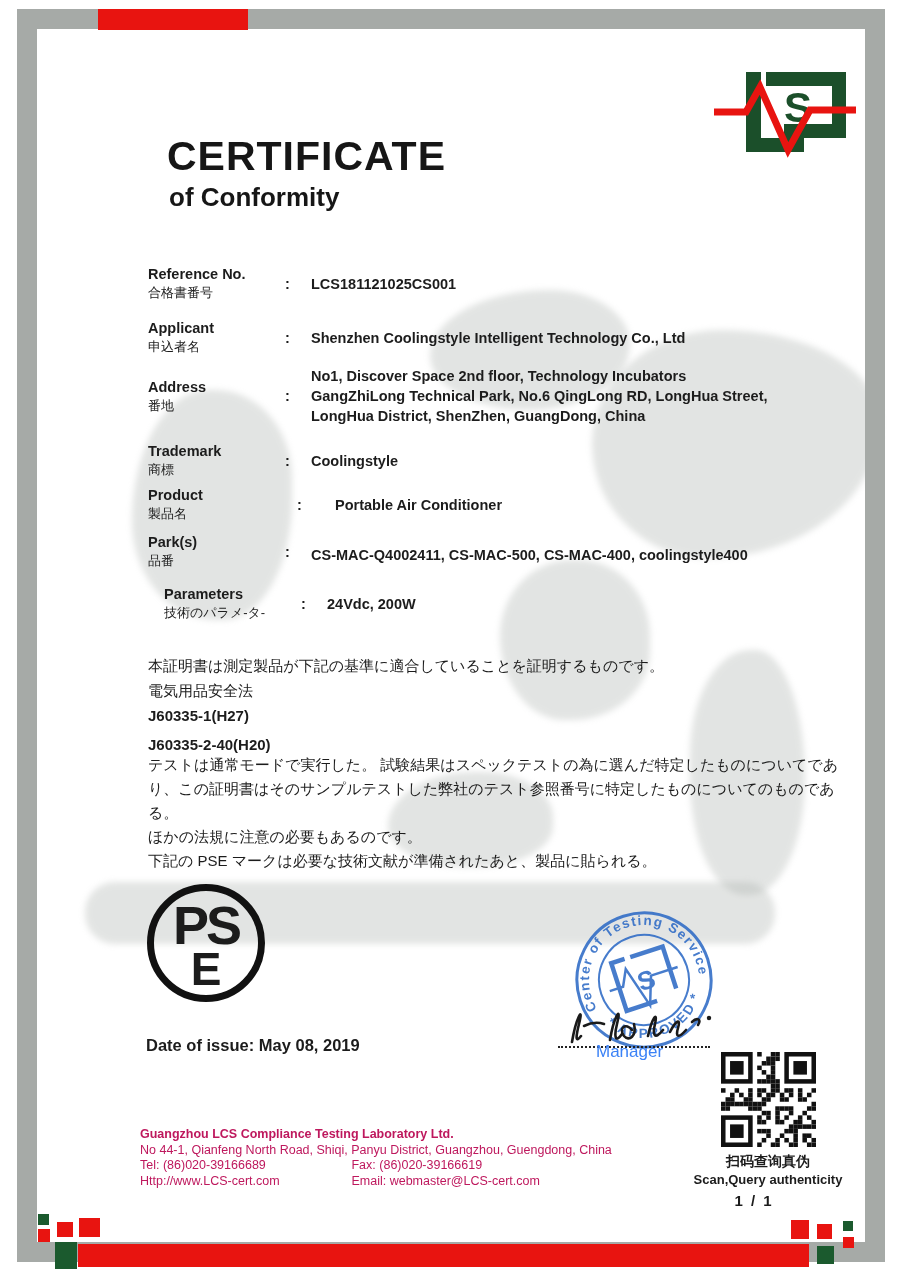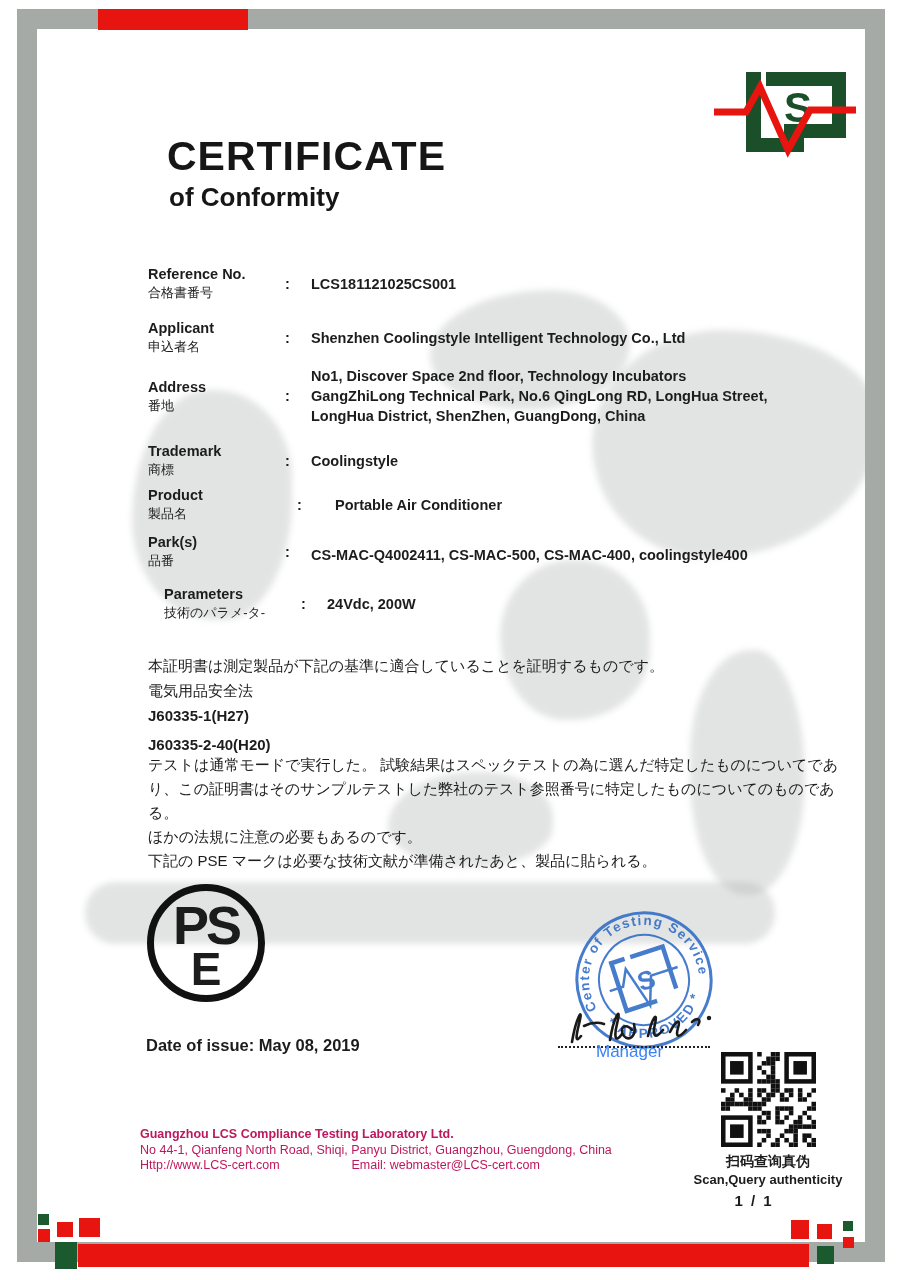--- a/index.html
+++ b/index.html
@@ -221,20 +221,24 @@
 <div class="abs manager">Manager</div>
 
 <div class="abs issue-date">
   <span>Date of issue:</span>
   <span>May 08, 2019</span>
 </div>
 
 <div class="abs footer">
   <div style="font-weight:bold">Guangzhou LCS Compliance Testing Laboratory Ltd.</div>
   <div>No 44-1, Qianfeng North Road, Shiqi, Panyu District, Guangzhou, Guengdong, China</div>
+  <div>
+    <span class="col">Tel: (86)020-39166689</span>
+    <span>Fax: (86)020-39166619</span>
+  </div>
   <div>
     <span class="col">Http://www.LCS-cert.com</span>
     <span>Email: webmaster@LCS-cert.com</span>
   </div>
 </div>
 
 <div class="abs qr-wrap">
   <svg id="qr-svg" class="qr-svg" width="95" height="95" viewBox="0 0 94.5 94.5">
       <rect x="0" y="0" width="31.5" height="31.5" fill="#111"></rect>
       <rect x="4.5" y="4.5" width="22.5" height="22.5" fill="#fff"></rect>

